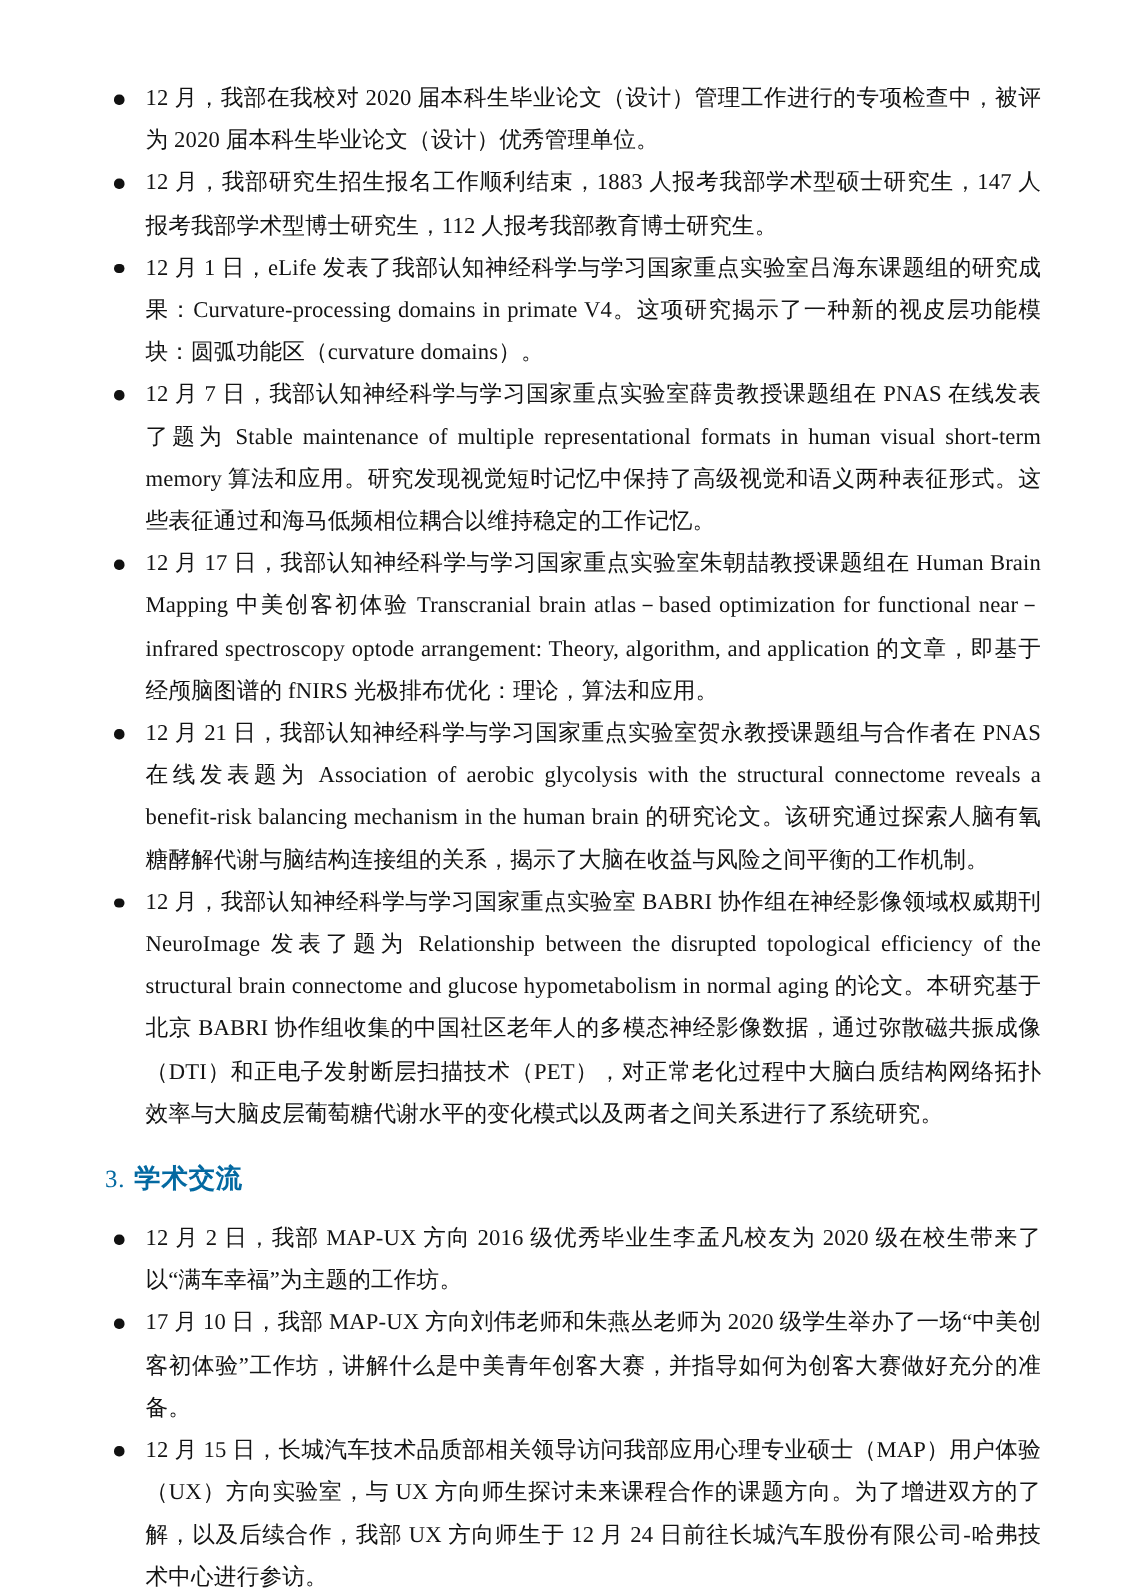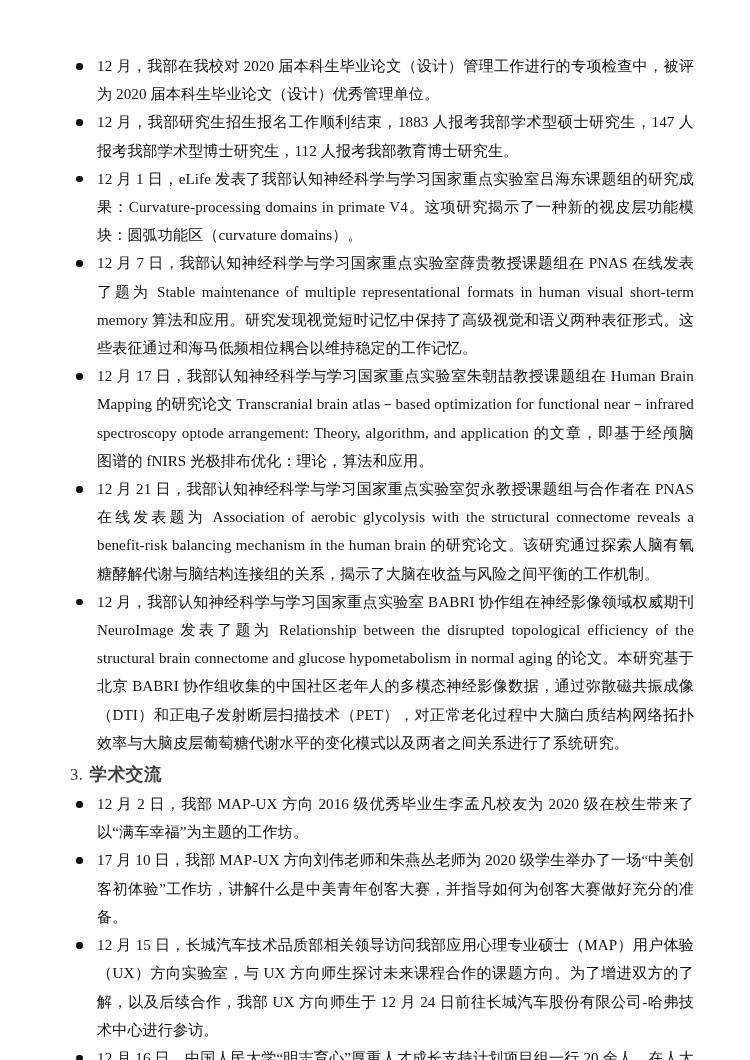--- a/index.html
+++ b/index.html
@@ -67,22 +67,22 @@
   .ptext {
     display: block;
   }
 
   em, .ital {
   }
 
   
   .section-heading {
     font-size: 17.5px;
-    line-height: 22px;
-    color: #404040;
+    line-height: 44px;
+    color: #0369a1;
     font-weight: 700;
     font-family: "Liberation Sans", "DejaVu Sans", sans-serif;
     margin: 6px 0 4px 0;
     letter-spacing: 0.6px;
   }
   .section-heading .sh-num {
     font-family: "Liberation Serif", "DejaVu Serif", serif;
     font-weight: 400;
     font-size: 16.5px;
   }
@@ -103,21 +103,21 @@
         <li class="bullet-item">
           <span class="ptext">12 月，我部研究生招生报名工作顺利结束，1883 人报考我部学术型硕士研究生，147 人报考我部学术型博士研究生，112 人报考我部教育博士研究生。</span>
         </li>
         <li class="bullet-item">
           <span class="ptext"><span>12 月 1 日，</span><span class="ital">eLife</span><span> 发表了我部认知神经科学与学习国家重点实验室吕海东课题组的研究成果：</span><span class="ital">Curvature-processing domains in primate V4</span><span>。这项研究揭示了一种新的视皮层功能模块：圆弧功能区（curvature domains）。</span></span>
         </li>
         <li class="bullet-item">
           <span class="ptext"><span>12 月 7 日，我部认知神经科学与学习国家重点实验室薛贵教授课题组在 </span><span class="ital">PNAS</span><span> 在线发表了题为 </span><span class="ital">Stable maintenance of multiple representational formats in human visual short-term memory</span><span> 算法和应用。研究发现视觉短时记忆中保持了高级视觉和语义两种表征形式。这些表征通过和海马低频相位耦合以维持稳定的工作记忆。</span></span>
         </li>
         <li class="bullet-item">
-          <span class="ptext"><span>12 月 17 日，我部认知神经科学与学习国家重点实验室朱朝喆教授课题组在 </span><span class="ital">Human Brain Mapping</span><span> 的研究论文 </span><span class="ital">Transcranial brain atlas－based optimization for functional near－infrared spectroscopy optode arrangement: Theory, algorithm, and application</span><span> 的文章，即基于经颅脑图谱的 fNIRS 光极排布优化：理论，算法和应用。</span></span>
+          <span class="ptext"><span>12 月 17 日，我部认知神经科学与学习国家重点实验室朱朝喆教授课题组在 </span><span class="ital">Human Brain Mapping</span><span> 中美创客初体验 </span><span class="ital">Transcranial brain atlas－based optimization for functional near－infrared spectroscopy optode arrangement: Theory, algorithm, and application</span><span> 的文章，即基于经颅脑图谱的 fNIRS 光极排布优化：理论，算法和应用。</span></span>
         </li>
         <li class="bullet-item">
           <span class="ptext"><span>12 月 21 日，我部认知神经科学与学习国家重点实验室贺永教授课题组与合作者在 </span><span class="ital">PNAS</span><span> 在线发表题为 </span><span class="ital">Association of aerobic glycolysis with the structural connectome reveals a benefit-risk balancing mechanism in the human brain</span><span> 的研究论文。该研究通过探索人脑有氧糖酵解代谢与脑结构连接组的关系，揭示了大脑在收益与风险之间平衡的工作机制。</span></span>
         </li>
         <li class="bullet-item">
           <span class="ptext"><span>12 月，我部认知神经科学与学习国家重点实验室 BABRI 协作组在神经影像领域权威期刊 </span><span class="ital">NeuroImage</span><span> 发表了题为 </span><span class="ital">Relationship between the disrupted topological efficiency of the structural brain connectome and glucose hypometabolism in normal aging</span><span> 的论文。本研究基于北京 BABRI 协作组收集的中国社区老年人的多模态神经影像数据，通过弥散磁共振成像（DTI）和正电子发射断层扫描技术（PET），对正常老化过程中大脑白质结构网络拓扑效率与大脑皮层葡萄糖代谢水平的变化模式以及两者之间关系进行了系统研究。</span></span>
         </li>
         <div class="section-heading"><span class="sh-num">3.</span><span class="sh-title">学术交流</span></div>
         <li class="bullet-item">
           <span class="ptext">12 月 2 日，我部 MAP-UX 方向 2016 级优秀毕业生李孟凡校友为 2020 级在校生带来了以“满车幸福”为主题的工作坊。</span>

